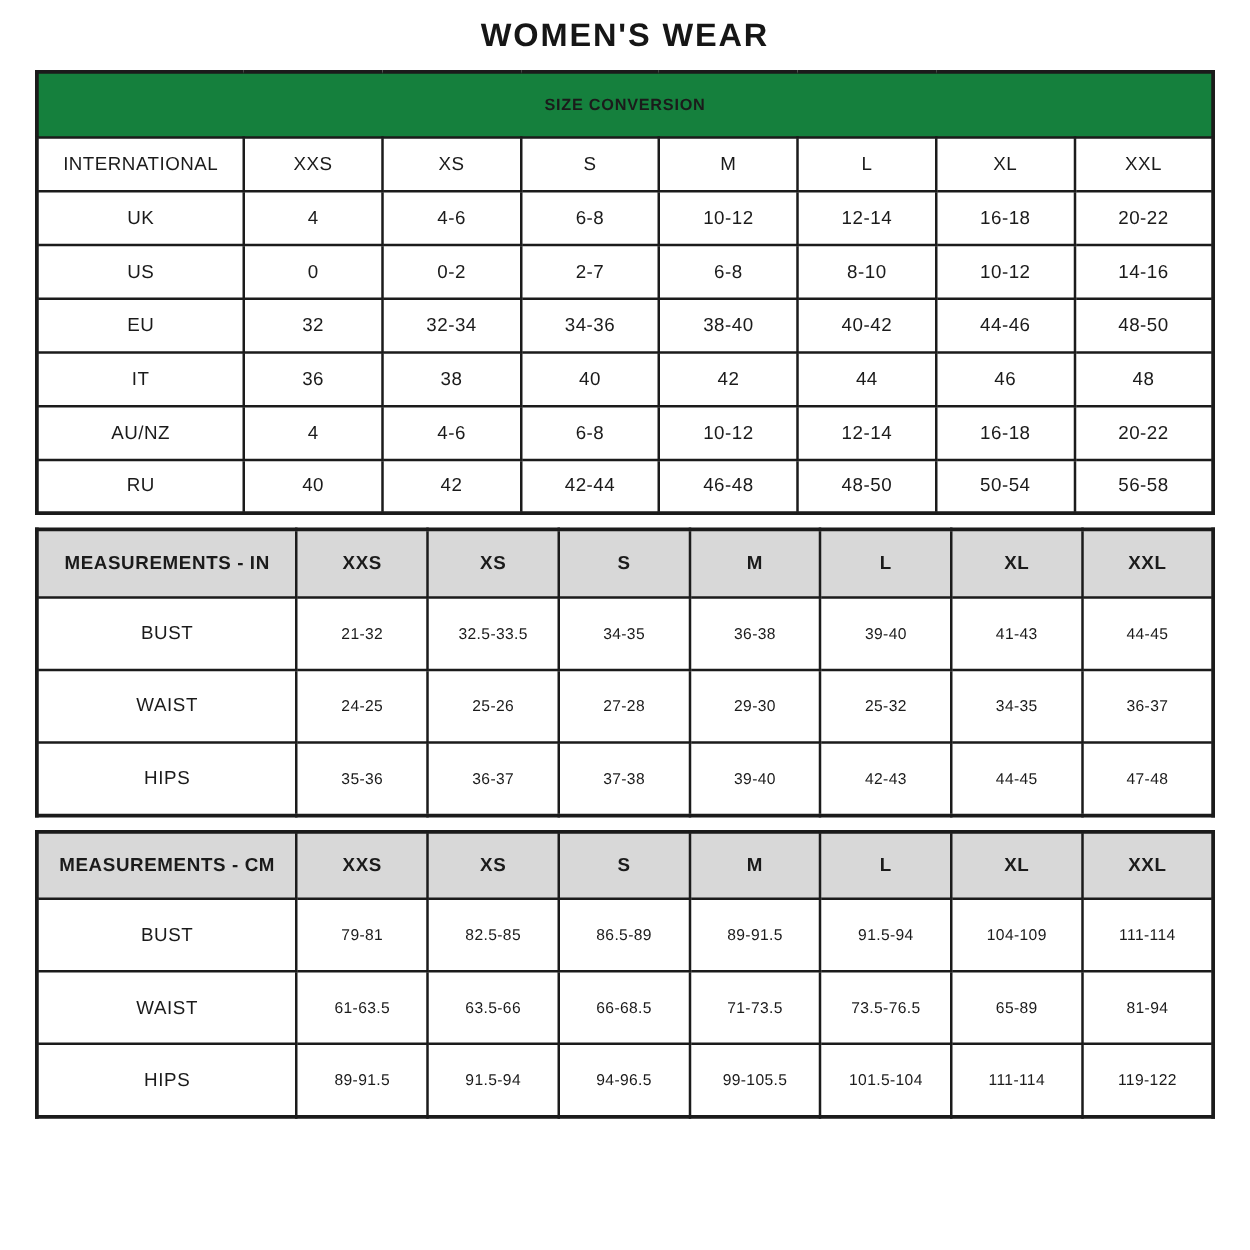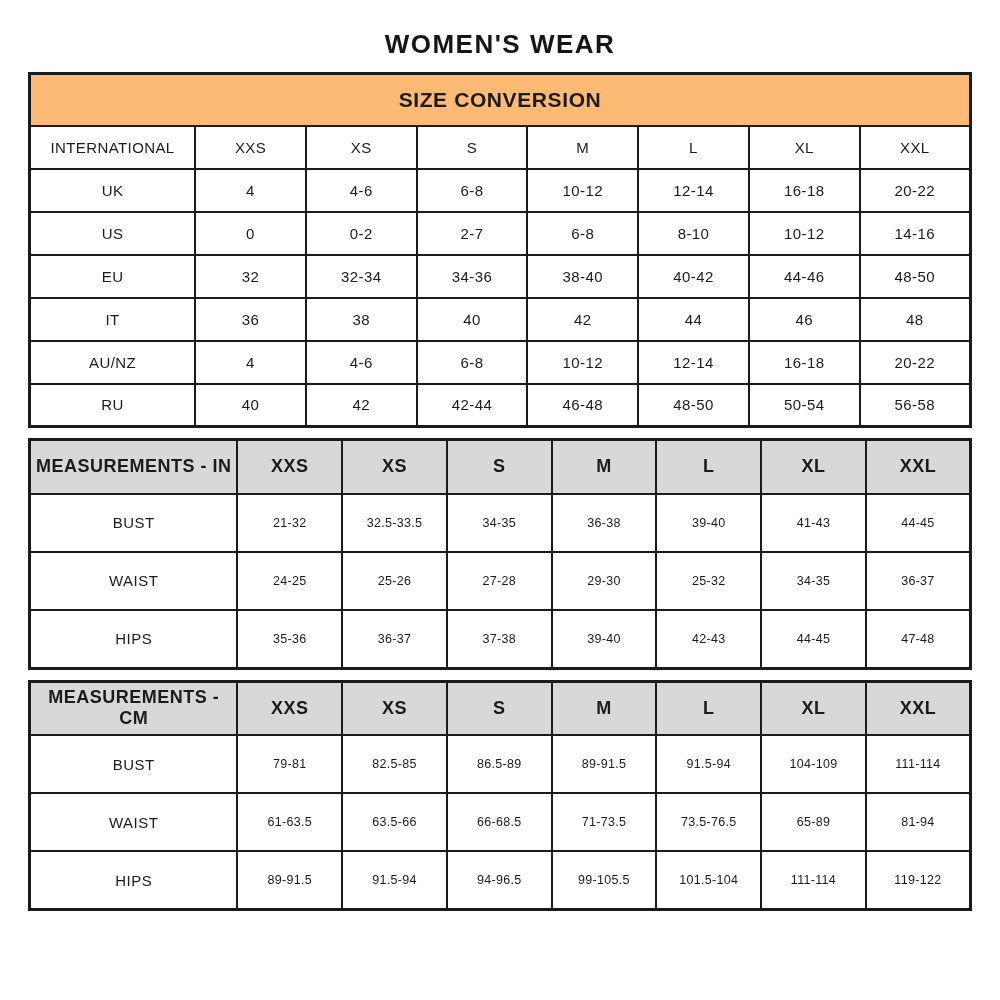--- a/index.html
+++ b/index.html
@@ -3,21 +3,21 @@
 <meta charset="utf-8">
 <style>
   * { margin: 0; padding: 0; box-sizing: border-box; }
   html, body {
     width: 1000px; height: 1000px;
     background: #ffffff;
     font-family: "Liberation Sans", sans-serif;
     color: #1b1b1b;
     overflow: hidden;
   }
-  .page { padding: 29px 28px 0 28px; }
+  .page { padding: 13px 28px 0 28px; }
   h1.page-title {
     text-align: center;
     font-size: 26px;
     font-weight: 700;
     letter-spacing: 1.5px;
     color: #161616;
     margin-bottom: 13px;
     line-height: 30px;
   }
   table {
@@ -26,35 +26,35 @@
     table-layout: fixed;
     border: 3px solid #1b1b1b;
   }
   th, td {
     border: 2px solid #1b1b1b;
     text-align: center;
     vertical-align: middle;
     padding: 0 2px;
   }
   .banner-row th {
-    background: #fdba74;
-    font-size: 21px;
+    background: #15803d;
+    font-size: 13px;
     font-weight: 700;
     letter-spacing: 0.6px;
     height: 52px;
   }
   .tbl-gap { height: 10px; }
   
   .t1 tbody tr { height: 43px; }
   .t1 td { font-size: 15px; font-weight: 400; letter-spacing: 0.4px; }
   
   .t23 thead tr.size-head { height: 54px; }
   .t23 thead .size-head th {
     background: #d8d8d8;
-    font-size: 18px;
+    font-size: 15px;
     font-weight: 700;
     letter-spacing: 0.5px;
   }
   .t23 tbody tr { height: 58.2px; }
   .t23 td.row-label { font-size: 15px; letter-spacing: 0.5px; text-align: center; }
   .t23 td.val { font-size: 12.5px; letter-spacing: 0.3px; }
 </style>
 </head>
 <body>
 

